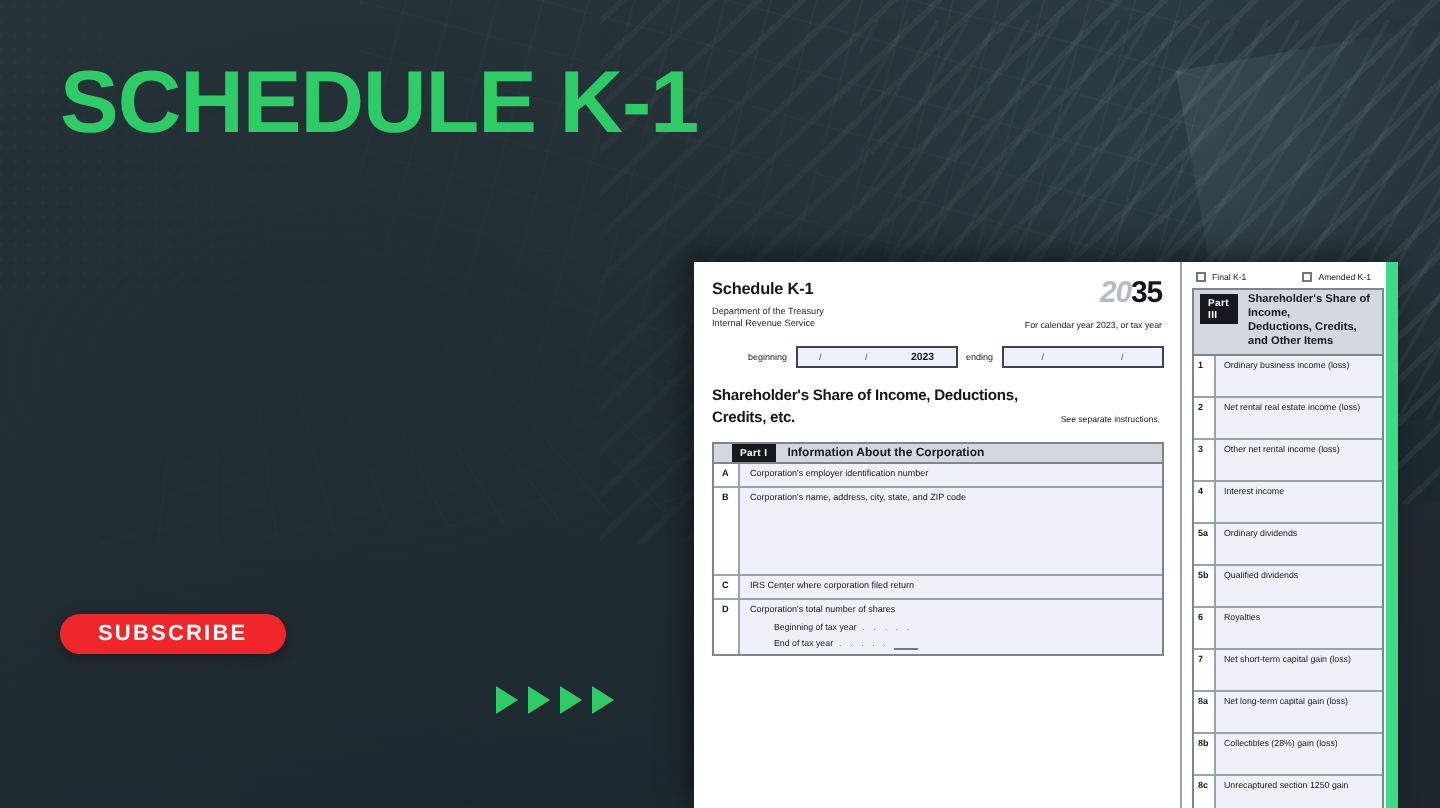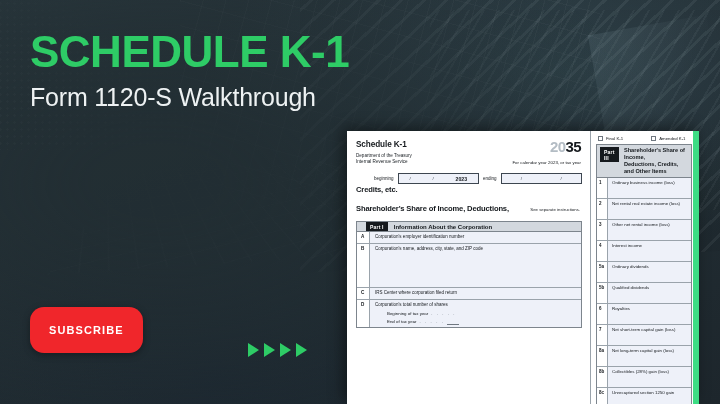--- a/index.html
+++ b/index.html
@@ -127,21 +127,21 @@
 
   
   .subscribe-btn {
     position: absolute;
     left: 30px; top: 307px;
     background: #f0262b;
     color: #ffffff;
     font-size: 11px;
     font-weight: 700;
     letter-spacing: 1.1px;
-    padding: 17px 19px;
+    padding: 4px 19px;
     border: none;
     border-radius: 14px;
     z-index: 6;
     cursor: pointer;
     box-shadow: 0 2px 7px rgba(0,0,0,0.35);
   }
   .site-url {
     position: absolute;
     left: 30px; top: 345px;
     font-size: 13px;
@@ -199,21 +199,21 @@
   }
 
   .f-title { font-size: 8.2px; font-weight: 700; line-height: 1.22; letter-spacing: -0.1px; }
   .f-agency { font-size: 4.6px; line-height: 1.35; margin-top: 3px; color: #1b2025; }
 
   .f-yearwrap {
     position: absolute; right: 9px; top: 8px;
     text-align: right;
   }
   .f-year { font-size: 15px; font-weight: 700; letter-spacing: -0.6px; line-height: 1; }
-  .f-year .dim { color: #b3bcc4; }
+  .f-year .dim { color: #b3bcc4; font-style: italic; }
   .f-calyear { font-size: 4.4px; margin-top: 6px; white-space: nowrap; }
 
   .f-daterow {
     display: flex; align-items: center; gap: 4px;
     margin-top: 8px; padding-left: 18px;
     font-size: 4.5px;
   }
   .date-box {
     border: 1px solid #3d4650;
     background: #eef1f9;
@@ -330,21 +330,20 @@
   <div class="bg-layer bg-slats"></div>
   <div class="bg-layer bg-slats2"></div>
   <div class="bg-layer bg-highlight-panel"></div>
   <div class="bg-layer bg-grid"></div>
   <div class="bg-layer bg-grid2"></div>
   <div class="bg-layer bg-dots"></div>
   <div class="bg-layer bg-vignette"></div>
 
   <div class="left-col">
     <div class="title-main">SCHEDULE K-1</div>
-    <div class="title-sub">Form 1120-S Walkthrough</div>
   </div>
 
 
   <button class="subscribe-btn">SUBSCRIBE</button>
 
   <div class="arrows">
     <span class="arrow"></span>
     <span class="arrow"></span>
     <span class="arrow"></span>
     <span class="arrow"></span>
@@ -370,22 +369,22 @@
           <span>/</span>
           <span class="yr">2023</span>
         </span>
         <span>ending</span>
         <span class="date-box">
           <span>/</span>
           <span>/</span>
         </span>
       </div>
 
+      <div class="f-heading">Shareholder's Share of Income, Deductions,</div>
       <div class="f-heading" style="margin-top:1px">Credits, etc.</div>
-      <div class="f-heading">Shareholder's Share of Income, Deductions,</div>
       <div class="f-instr">See separate instructions.</div>
 
       <div class="part-bar">
         <span class="part-tag">Part I</span>
         <span class="part-label">Information About the Corporation</span>
       </div>
 
       <div class="f-table">
 
         <div class="f-row">

